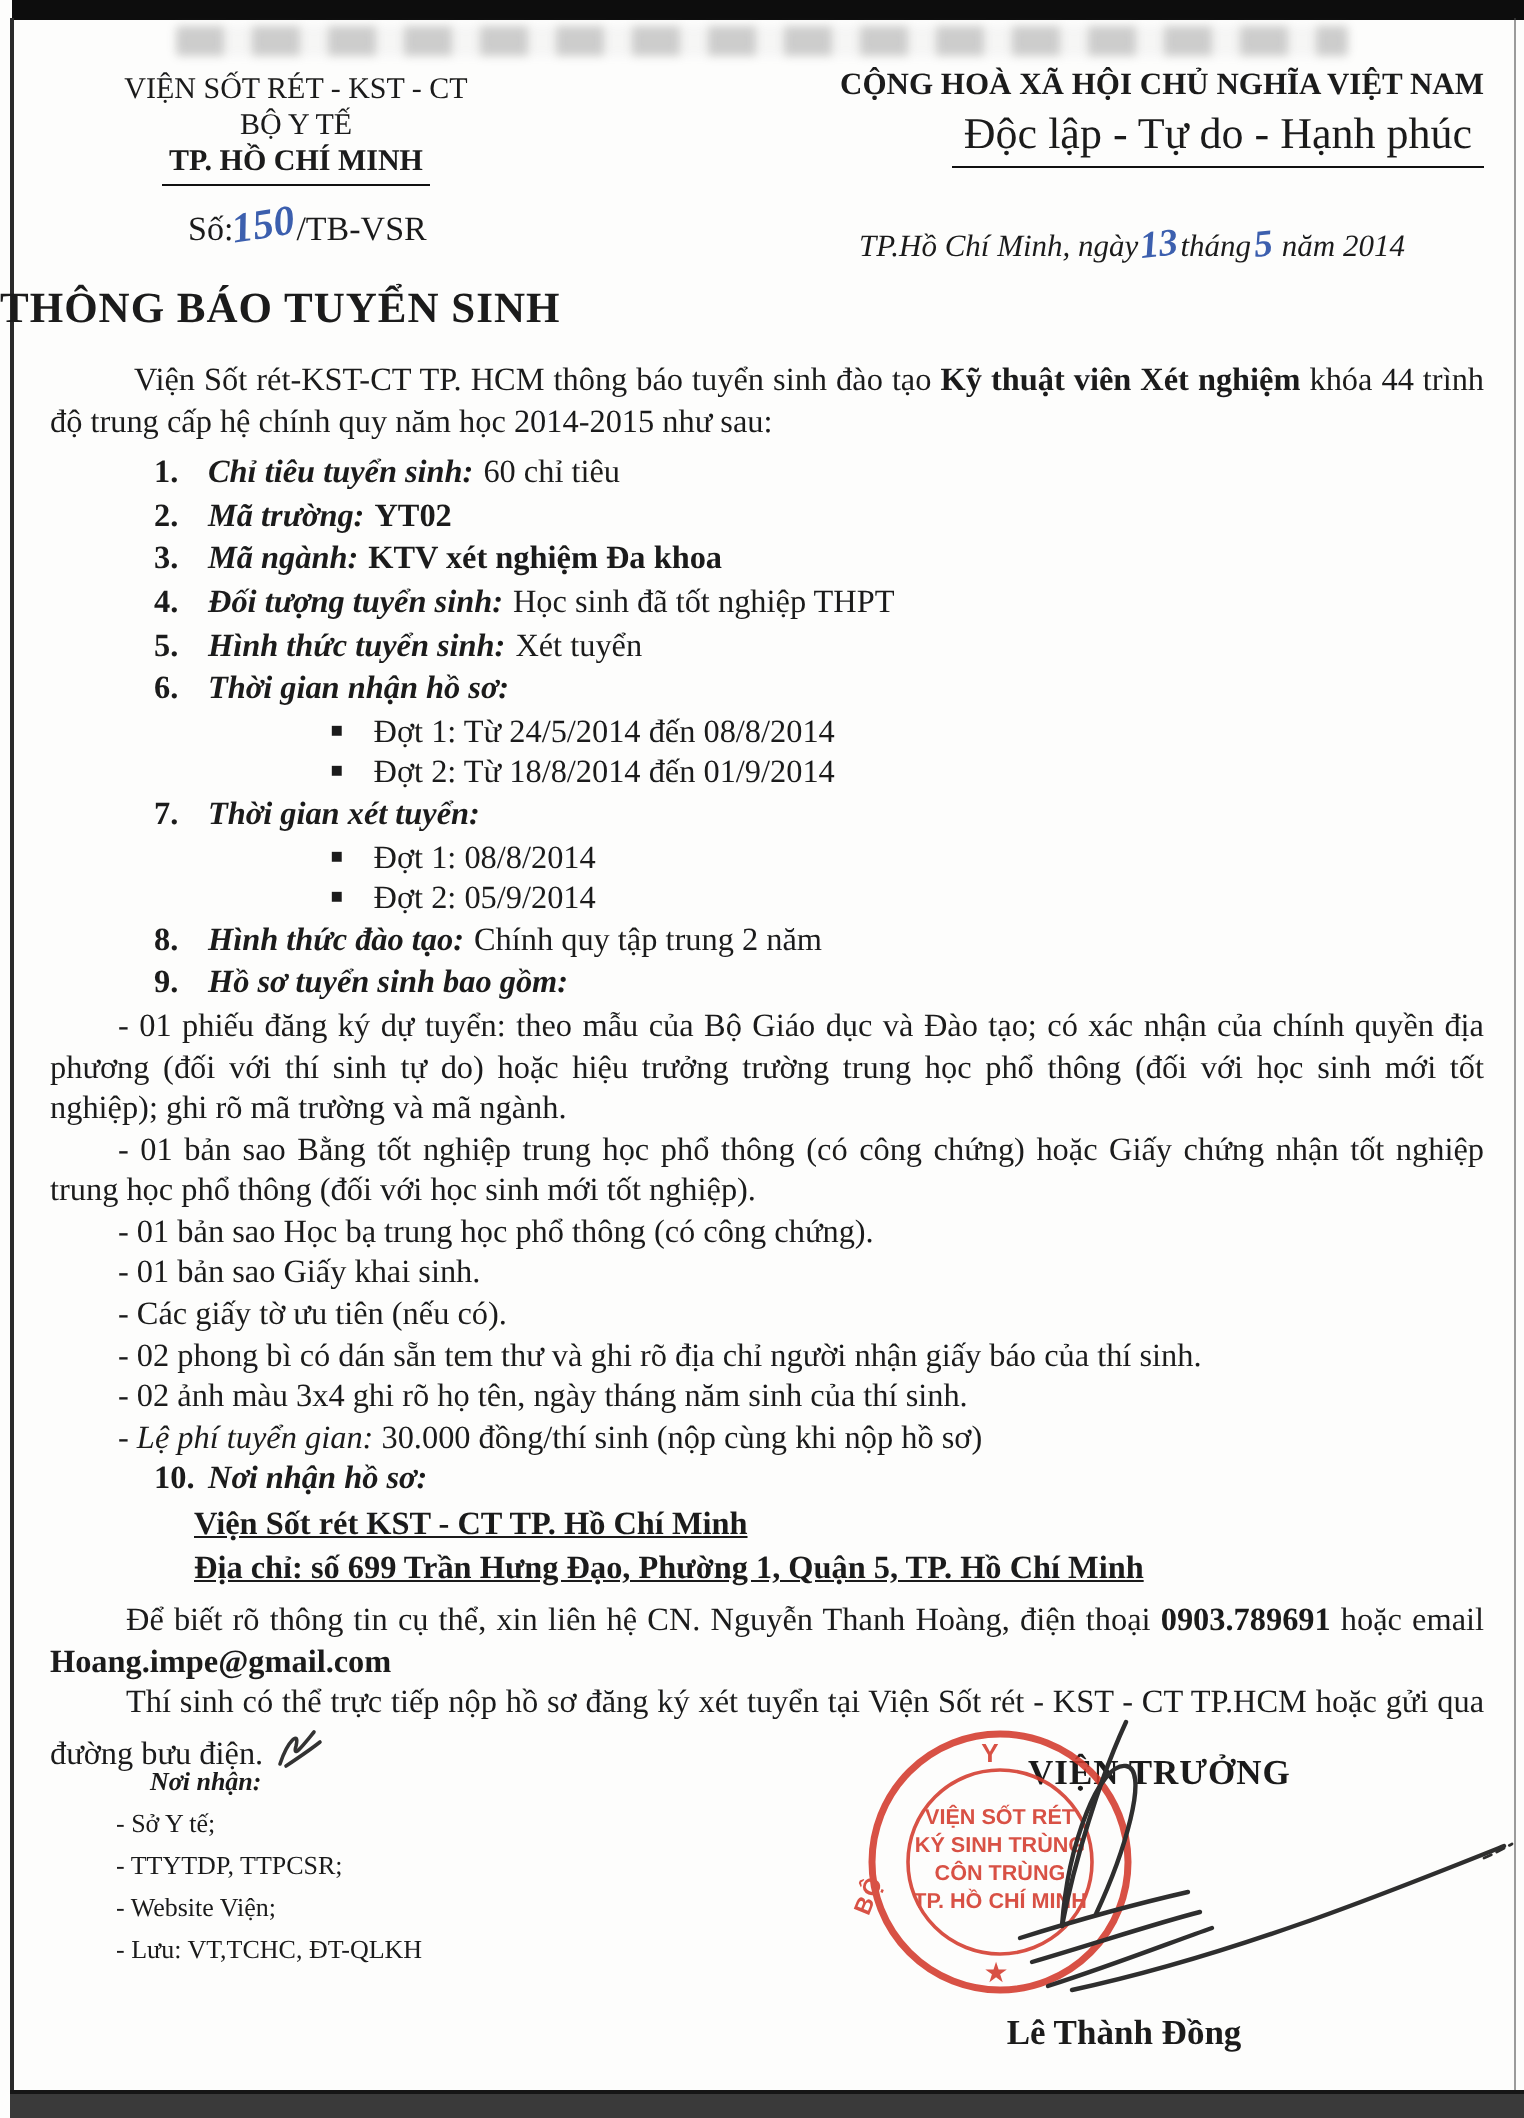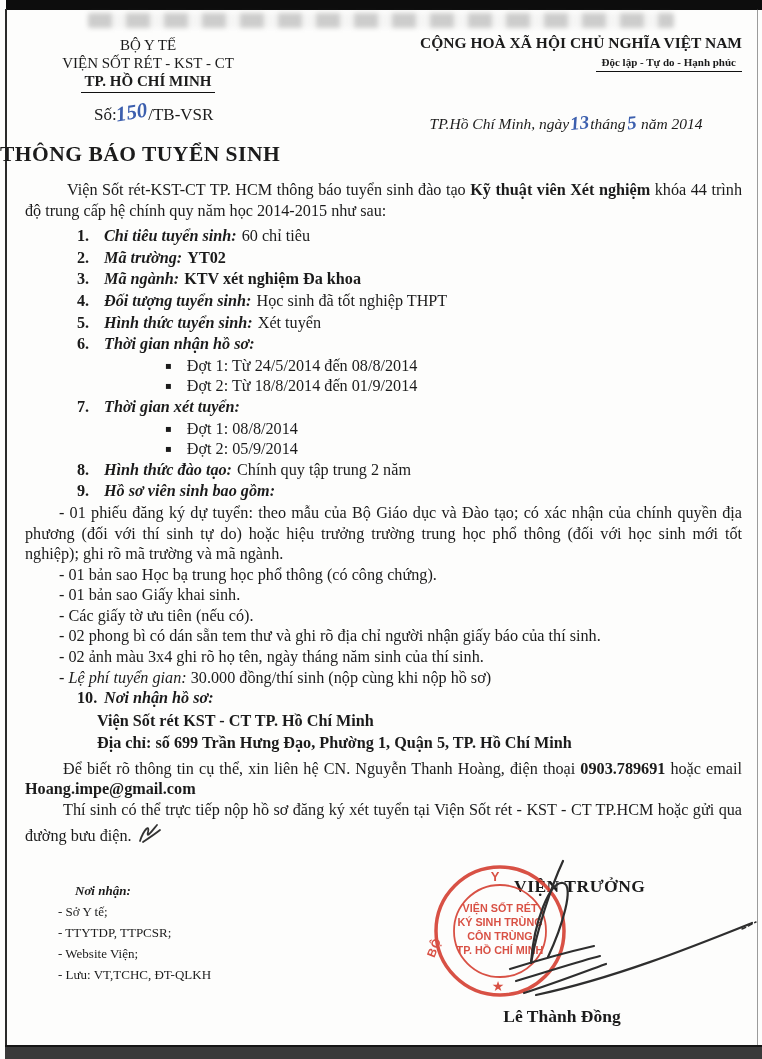--- a/index.html
+++ b/index.html
@@ -19,39 +19,39 @@
   .bottom-strip{position:absolute;left:5px;right:0;bottom:0;height:12px;background:#3a3a3a;border-top:2px solid #161616;}
 
   
   .hleft{position:absolute;left:32px;top:36px;width:232px;text-align:center;font-size:15px;line-height:18px;}
   .hleft .city{font-weight:bold;display:inline-block;border-bottom:1.5px solid #111;padding:0 4px 2px;}
   .so{position:absolute;left:94px;top:101px;font-size:17px;}
   .hand{color:#3c5fae;font-style:italic;font-weight:600;display:inline-block;}
   .so .hand{font-size:21px;transform:rotate(-9deg) translateY(-1px);margin:0 1px 0 -1px;}
   .hright{position:absolute;left:318px;top:34px;width:424px;text-align:right;}
   .country{font-weight:bold;font-size:15.5px;}
-  .motto{font-weight:bold;font-size:11px;display:inline-block;border-bottom:1.5px solid #111;padding:2px 6px 3px;}
+  .motto{font-weight:normal;font-size:22px;display:inline-block;border-bottom:1.5px solid #111;padding:2px 6px 3px;}
   .dateline{position:absolute;left:398px;top:112px;width:336px;text-align:center;font-style:italic;font-size:15.5px;}
   .dateline .hand{font-size:19px;transform:rotate(-6deg);margin:0 1px;}
 
   .title{position:absolute;left:0;right:0;top:142px;font-weight:bold;font-size:21.5px;letter-spacing:.5px;}
 
   
   .docbody{position:absolute;left:25px;right:20px;top:180px;font-size:16.2px;line-height:20.6px;text-align:justify;}
   .docbody p{margin:0;}
   .intro{text-indent:42px;margin-bottom:5px !important;}
   .li{display:flex;padding-left:52px;margin-bottom:1px;}
   .num{font-weight:bold;min-width:27px;flex:0 0 auto;}
   .lbl{font-weight:bold;font-style:italic;white-space:nowrap;}
   .val{margin-left:5px;white-space:nowrap;}
   .val.bold{font-weight:bold;}
   .bl{display:flex;padding-left:140px;}
   .sq{flex:0 0 auto;font-size:10px;margin-right:15px;line-height:20.6px;font-family:"DejaVu Sans",sans-serif;}
   .doc{text-indent:34px;}
-  .addr{padding-left:72px;font-weight:bold;line-height:22px;}
+  .addr{padding-left:72px;font-weight:bold;line-height:22px;text-decoration:underline;}
   .cp{text-indent:38px;}
   .cp.first{margin-top:5px !important;}
   .inkmark{vertical-align:-4px;margin-left:2px;}
 
   
   .recips{position:absolute;left:58px;top:880px;font-size:13px;line-height:21px;}
   .rlabel{font-weight:bold;font-style:italic;padding-left:17px;}
   .signer-title{position:absolute;left:514px;top:876px;font-size:17.5px;font-weight:bold;letter-spacing:.5px;}
   .signer-name{position:absolute;left:478px;top:1006px;width:168px;text-align:center;font-weight:bold;font-size:17.5px;}
   .stampsig{position:absolute;left:400px;top:845px;width:362px;height:200px;}
@@ -66,22 +66,22 @@
 
 <div class="page">
 
   <div class="top-strip"></div>
   <div class="ghost"></div>
   <div class="left-line"></div>
   <div class="right-line"></div>
   <div class="bottom-strip"></div>
 
   <div class="hleft">
+    <div>VIỆN SỐT RÉT - KST - CT</div>
     <div>BỘ Y TẾ</div>
-    <div>VIỆN SỐT RÉT - KST - CT</div>
     <div><span class="city">TP. HỒ CHÍ MINH</span></div>
   </div>
   <div class="so">
     <span>Số:</span><span class="hand">150</span><span>/TB-VSR</span>
   </div>
 
   <div class="hright">
     <div class="country">CỘNG HOÀ XÃ HỘI CHỦ NGHĨA VIỆT NAM</div>
     <div><span class="motto">Độc lập - Tự do - Hạnh phúc</span></div>
   </div>
@@ -147,23 +147,24 @@
       </div>
 
     <div class="li">
         <span class="num">8.</span>
         <span class="lbl">Hình thức đào tạo:</span>
         <span class="val">Chính quy tập trung 2 năm</span>
       </div>
 
     <div class="li">
         <span class="num">9.</span>
-        <span class="lbl">Hồ sơ viên sinh bao gồm:</span>
+        <span class="lbl">Hồ sơ tuyển sinh bao gồm:</span>
       </div>
     <p class="doc">- 01 phiếu đăng ký dự tuyển: theo mẫu của Bộ Giáo dục và Đào tạo; có xác nhận của chính quyền địa phương (đối với thí sinh tự do) hoặc hiệu trưởng trường trung học phổ thông (đối với học sinh mới tốt nghiệp); ghi rõ mã trường và mã ngành.</p>
+    <p class="doc">- 01 bản sao Bằng tốt nghiệp trung học phổ thông (có công chứng) hoặc Giấy chứng nhận tốt nghiệp trung học phổ thông (đối với học sinh mới tốt nghiệp).</p>
     <p class="doc">- 01 bản sao Học bạ trung học phổ thông (có công chứng).</p>
     <p class="doc">- 01 bản sao Giấy khai sinh.</p>
     <p class="doc">- Các giấy tờ ưu tiên (nếu có).</p>
     <p class="doc">- 02 phong bì có dán sẵn tem thư và ghi rõ địa chỉ người nhận giấy báo của thí sinh.</p>
     <p class="doc">- 02 ảnh màu 3x4 ghi rõ họ tên, ngày tháng năm sinh của thí sinh.</p>
     <p class="doc"><i>- Lệ phí tuyển gian:</i><span> 30.000 đồng/thí sinh (nộp cùng khi nộp hồ sơ)</span></p>
 
     <div class="li">
         <span class="num">10.</span>
         <span class="lbl">Nơi nhận hồ sơ:</span>

